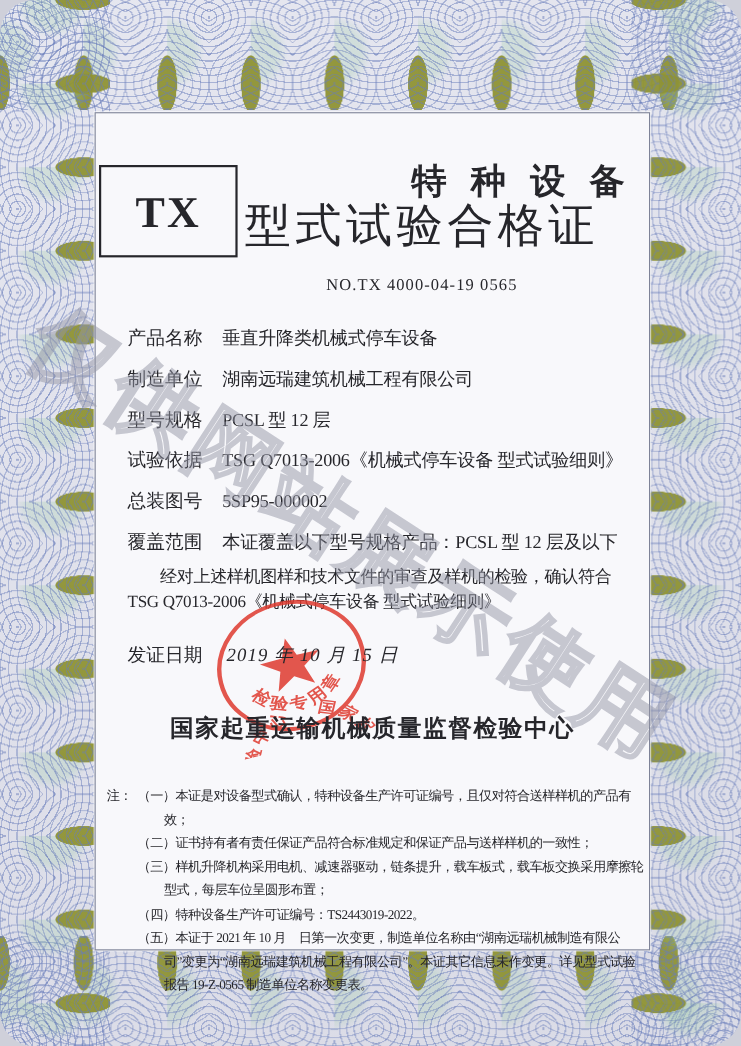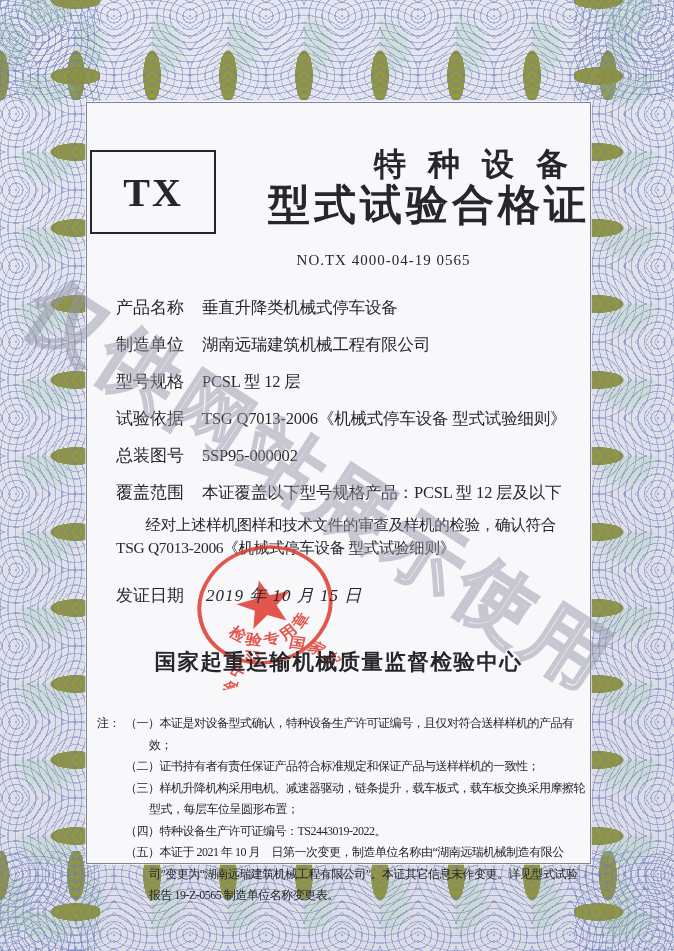--- a/index.html
+++ b/index.html
@@ -1,19 +1,19 @@
 <!DOCTYPE html>
 <html><head>
 <meta charset="utf-8">
 <style>
   html,body{margin:0;padding:0;background:#cfd0da;}
   .page{
     position:relative;width:674px;height:951px;margin:0 auto;overflow:hidden;
     background:linear-gradient(160deg,#e6e7f0 0%,#e0e1eb 45%,#dadbe6 100%);
-    font-family:"Liberation Serif","DejaVu Serif",serif;color:#26262b;
+    font-family:"Liberation Serif","DejaVu Serif",serif;color:#26262b;border-radius:31px;
   }
   
   .bd{position:absolute;pointer-events:none;}
   .bd-top{left:0;top:0;right:0;height:100px;
     background-image:
       repeating-radial-gradient(circle at 38px 16px, rgba(104,124,186,.50) 0 1.1px, transparent 1.1px 6.5px),
       repeating-radial-gradient(circle at 38px 76px, rgba(104,124,186,.42) 0 1.1px, transparent 1.1px 7.5px),
       radial-gradient(9px 26px at 38px 76px, rgba(143,147,52,.95) 0 97%, transparent 100%),
       radial-gradient(34px 34px at 0px 48px, rgba(150,200,160,.25) 0 70%, transparent 100%);
     background-size:76px 100px;background-position:0 0,38px 0,38px 0,0 0;background-repeat:repeat;}
@@ -42,22 +42,22 @@
   
   .panel{
     position:absolute;left:86px;top:102px;width:503px;height:760px;
     background:#f8f8fb;border:1px solid #7e8398;box-shadow:0 0 0 1px rgba(255,255,255,.6);
   }
   .tx-box{position:absolute;left:3px;top:47px;width:122px;height:80px;
     border:2px solid #26262b;display:flex;align-items:center;justify-content:center;
     font-size:40px;font-weight:bold;letter-spacing:2px;}
   .title-small{position:absolute;left:90px;right:0;top:40px;text-align:right;
     font-size:32px;font-weight:bold;letter-spacing:22px;text-indent:22px;}
-  .title-large{position:absolute;left:90px;right:0;top:74px;text-align:right;
-    font-size:42px;font-weight:bold;letter-spacing:4px;}
+  .title-large{position:absolute;left:90px;right:0;top:74px;text-align:center;
+    font-size:42px;font-weight:normal;letter-spacing:4px;}
   .cert-no{position:absolute;left:90px;right:0;top:149px;text-align:center;
     font-size:15px;letter-spacing:1px;}
   .fields{position:absolute;left:29px;top:194px;right:14px;}
   .frow{display:flex;margin-bottom:16px;line-height:21px;font-size:16.5px;}
   .flabel{width:74px;flex:0 0 74px;font-size:17px;}
   .fvalue{margin-left:12px;letter-spacing:-0.2px;}
   .conclusion{position:absolute;left:29px;right:24px;top:410px;
     font-size:15.5px;line-height:23px;letter-spacing:-0.3px;}
   .conclusion .l1{text-indent:1.9em;}
   .issue-row{position:absolute;left:29px;top:481px;display:flex;z-index:3;font-size:17px;justify-content:flex-end;}

